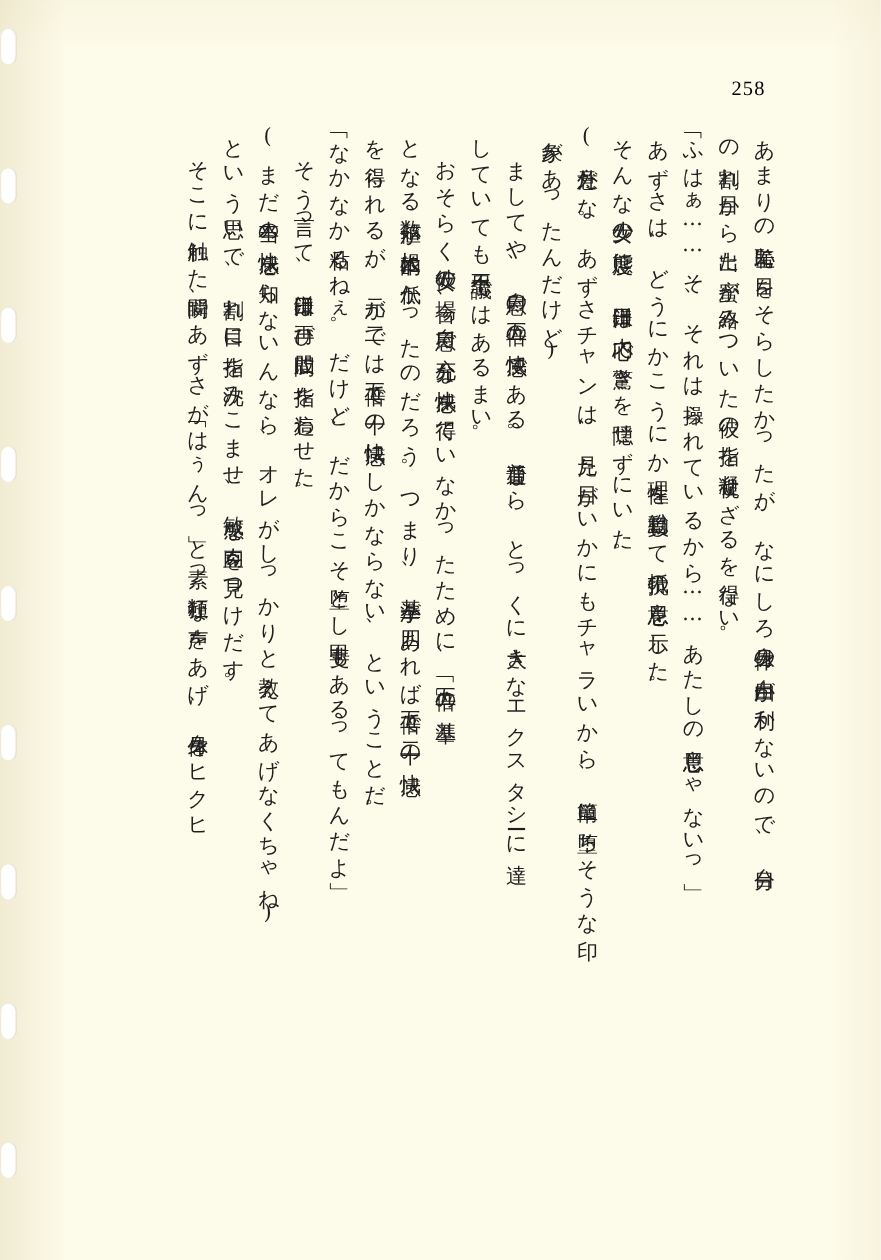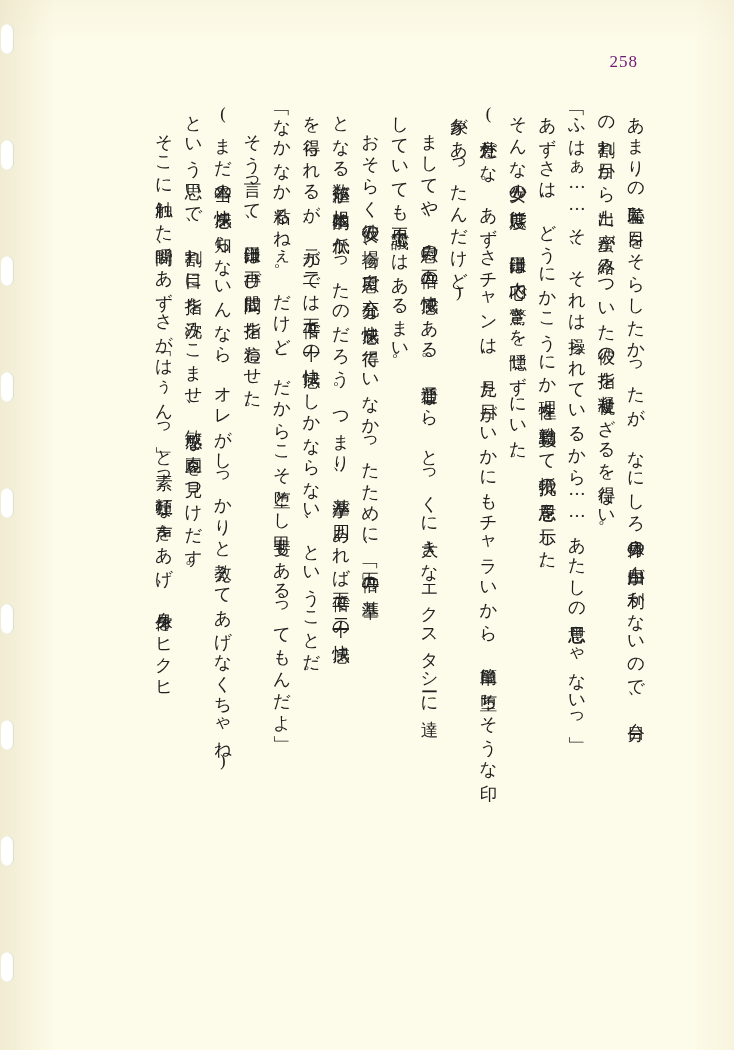--- a/index.html
+++ b/index.html
@@ -42,24 +42,24 @@
     position: absolute;
     left: 1px;
     width: 13px;
     height: 30px;
     border-radius: 7px;
     background: #ffffff;
     box-shadow: inset -1px 0 1px rgba(180,175,150,0.45);
   }
   .page-number {
     position: absolute;
-    top: 52px;
+    top: 64px;
     right: 96px;
     font-size: 17px;
-    color: #701a75;
+    color: #000000;
     letter-spacing: 1px;
     font-family: "Liberation Serif", "DejaVu Serif", serif;
   }
   
   .body-text {
     position: absolute;
     top: 104px;
     right: 84px;
     height: 860px;
     width: 566px;

